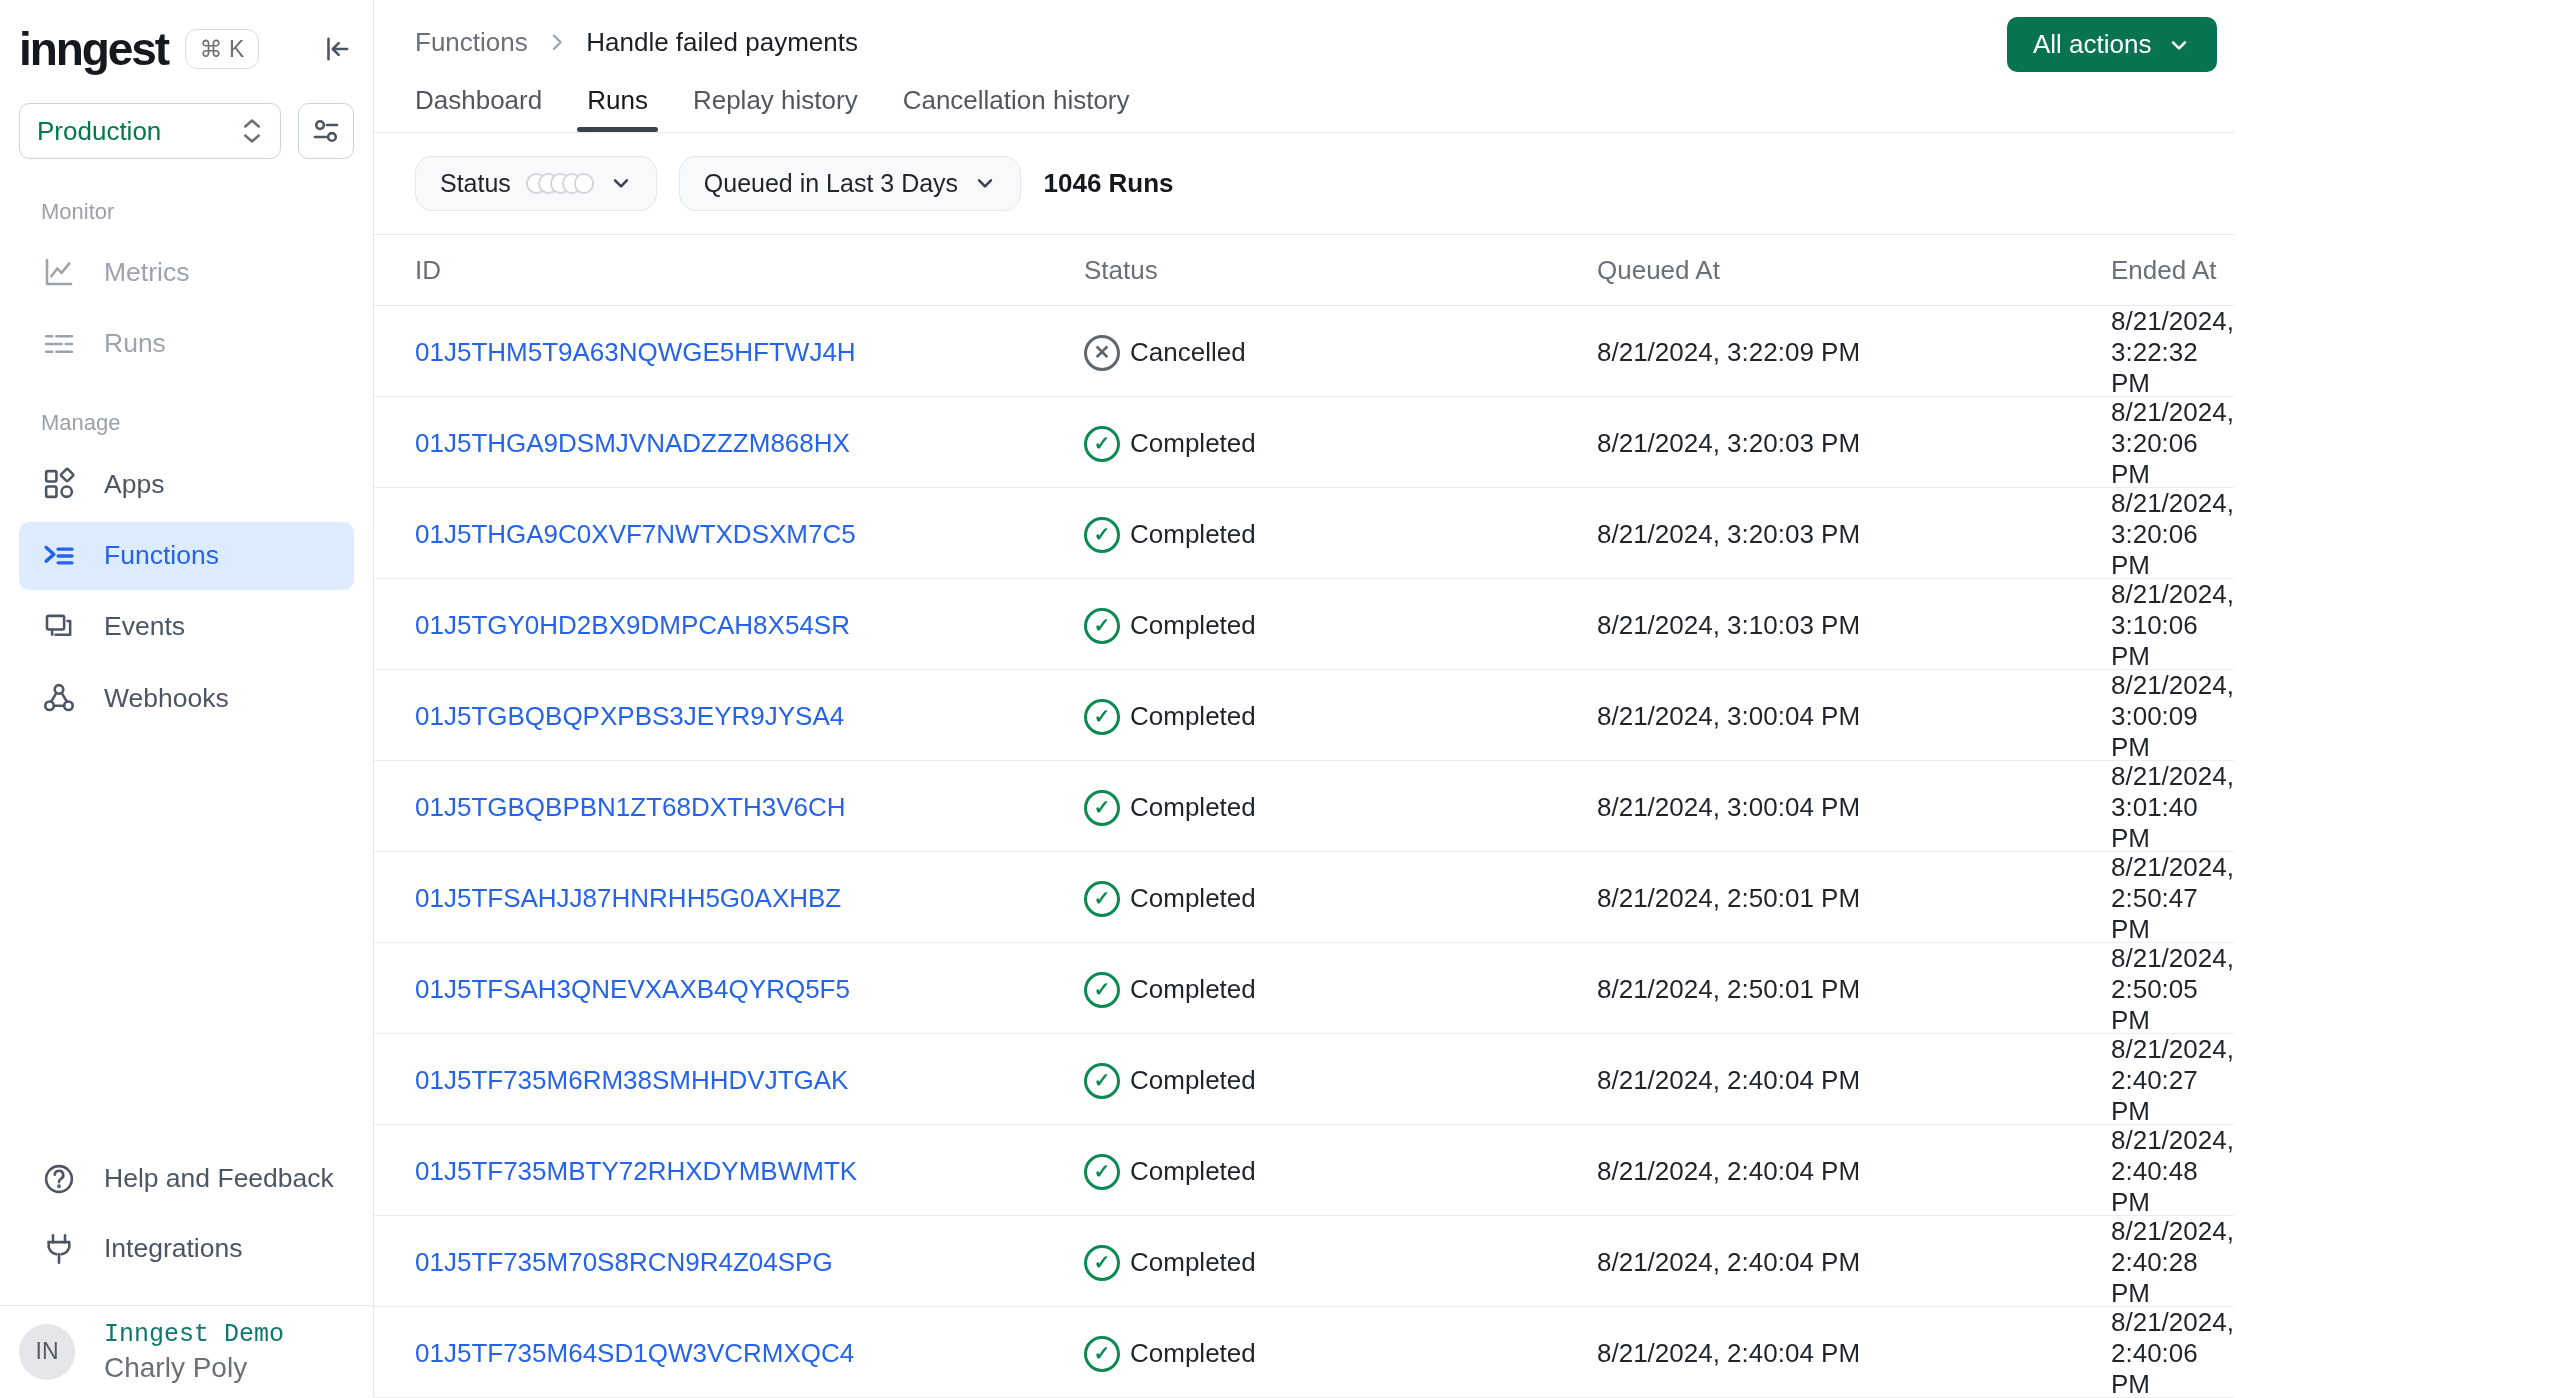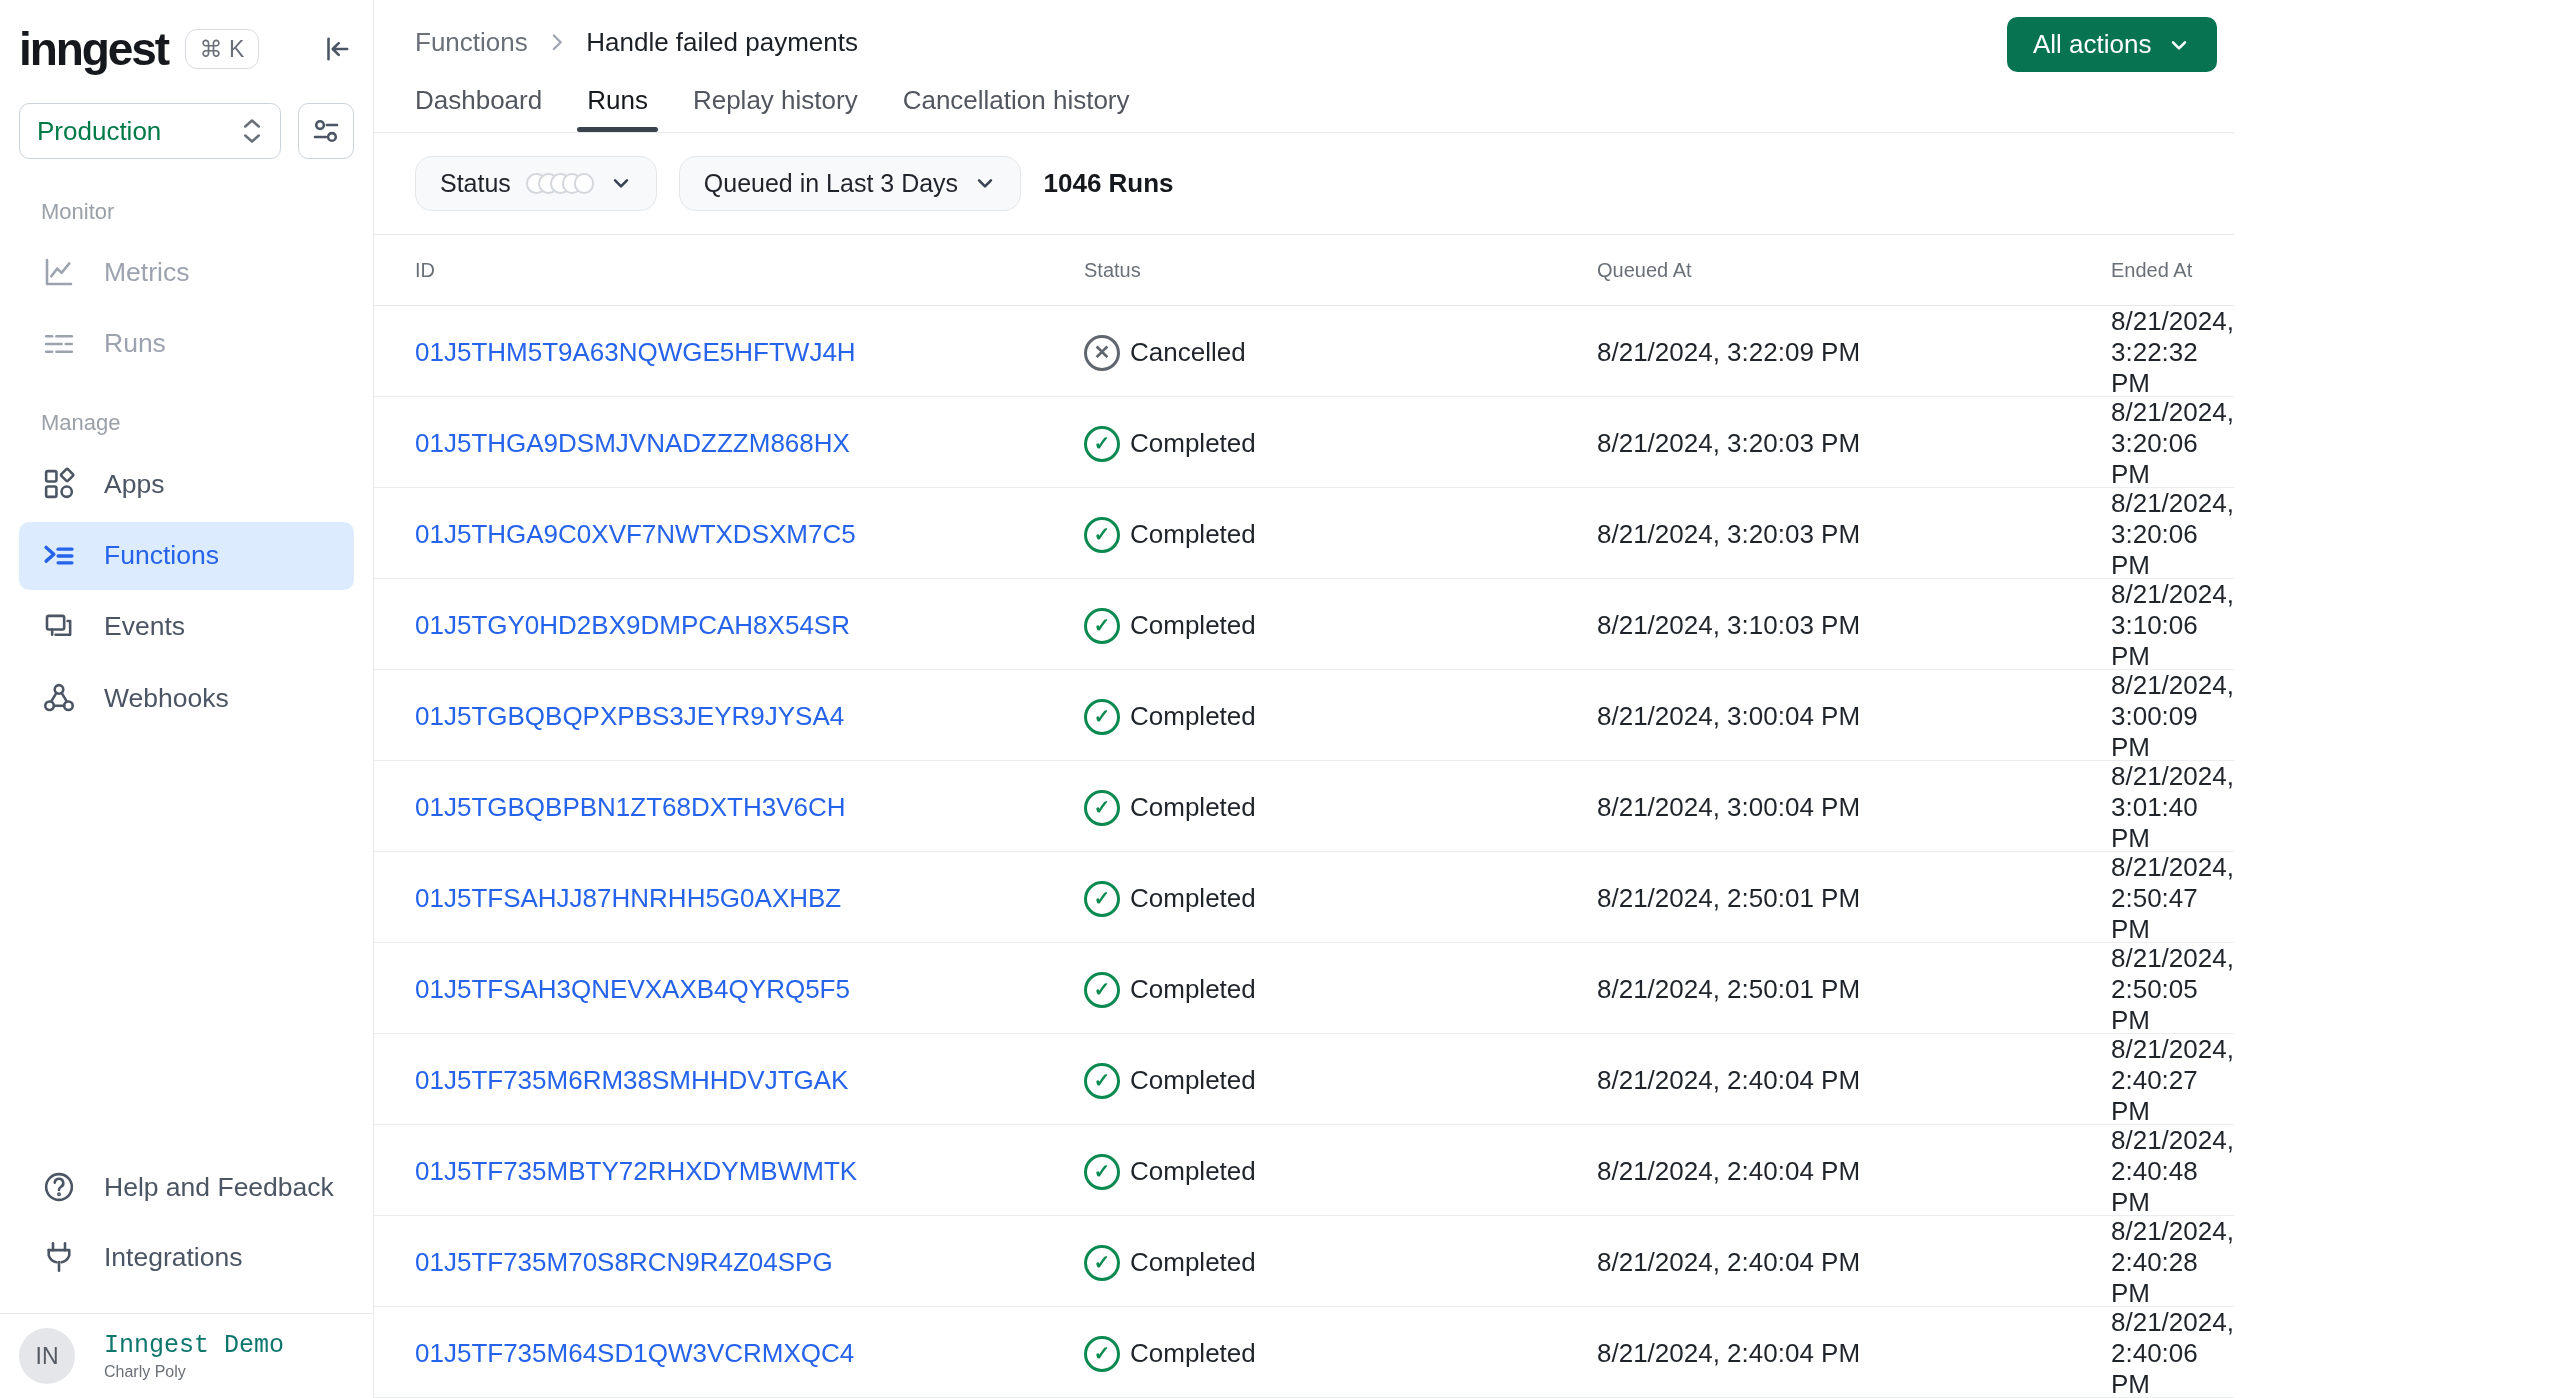--- a/index.html
+++ b/index.html
@@ -31,21 +31,21 @@
   .nav-item.dim { color:#9CA3AF; }
   .nav-item.normal { color:#4B5563; }
   .nav-item.active { background:#DCEBFD; color:#2563EB; }
 
   .sidebar-bottom { margin-top:auto; }
   .user-row { border-top:1.7px solid #E6E8EB; margin-top:22px; padding:14px 19px; display:flex;
               align-items:center; gap:29px; cursor:pointer; }
   .avatar { width:56px; height:56px; border-radius:50%; background:#E4E6EA; color:#555B63;
             font-size:23px; display:flex; align-items:center; justify-content:center; }
   .user-org { font-size:25px; color:#0f766e;font-family:Liberation Mono, monospace; }
-  .user-name { font-size:16px; color:#6A7078; margin-top:3.4px; }
+  .user-name { font-size:28px; color:#6A7078; margin-top:3.4px; }
 
   
   .main { flex:1; position:relative; display:flex; flex-direction:column; }
   .topbar { height:86px; display:flex; align-items:center; padding-left:41px; }
   .breadcrumb { display:flex; align-items:center; gap:19px; font-size:26px; }
   .bc-parent { color:#6A7078; cursor:pointer; }
   .bc-sep { color:#9CA3AF; display:flex; align-items:center; }
   .bc-current { color:#1B2026; font-weight:500; }
   .all-actions { position:absolute; top:17px; right:17px; height:55px; background:#087350; color:#fff;
                  border:none; border-radius:10.3px; font-size:26px; font-weight:500;
@@ -66,21 +66,21 @@
   .pill-btn .chev { color:#374151; display:flex; }
   .status-circles { display:flex; }
   .status-circles span { width:20.5px; height:20.5px; border:2.6px solid #D3D7DC; border-radius:50%;
                          background:#fff; }
   .status-circles span + span { margin-left:-8.6px; }
   .runs-count { font-size:26px; font-weight:700; color:#15181C; margin-left:1px; }
 
   
   .grid-cols { display:grid; grid-template-columns:669px 513px 514px 1fr; align-items:center; }
   .thead { height:72px; padding-left:41px; border-bottom:1.7px solid #E6E8EB;
-           color:#6A7078; font-size:20px; font-weight:500; }
+           color:#6A7078; font-size:26px; font-weight:500; }
   .row { height:91px; padding-left:41px; border-bottom:1.7px solid #EAECEF; }
   .id-link { color:#2563EB; font-size:26px; text-decoration:none; cursor:pointer; }
   .status-cell { display:flex; align-items:center; gap:10px; font-size:26px; color:#1F242B; }
   .status-icon { width:36px; height:36px; min-width:36px; border-radius:50%; border:3px solid;
                  display:flex; align-items:center; justify-content:center;
                  font-size:19.7px; font-weight:700; }
   .status-icon.completed { color:#0A8A50; }
   .status-icon.completed::after { content:"✓"; }
   .status-icon.cancelled { color:#60666E; }
   .status-icon.cancelled::after { content:"✕"; }

